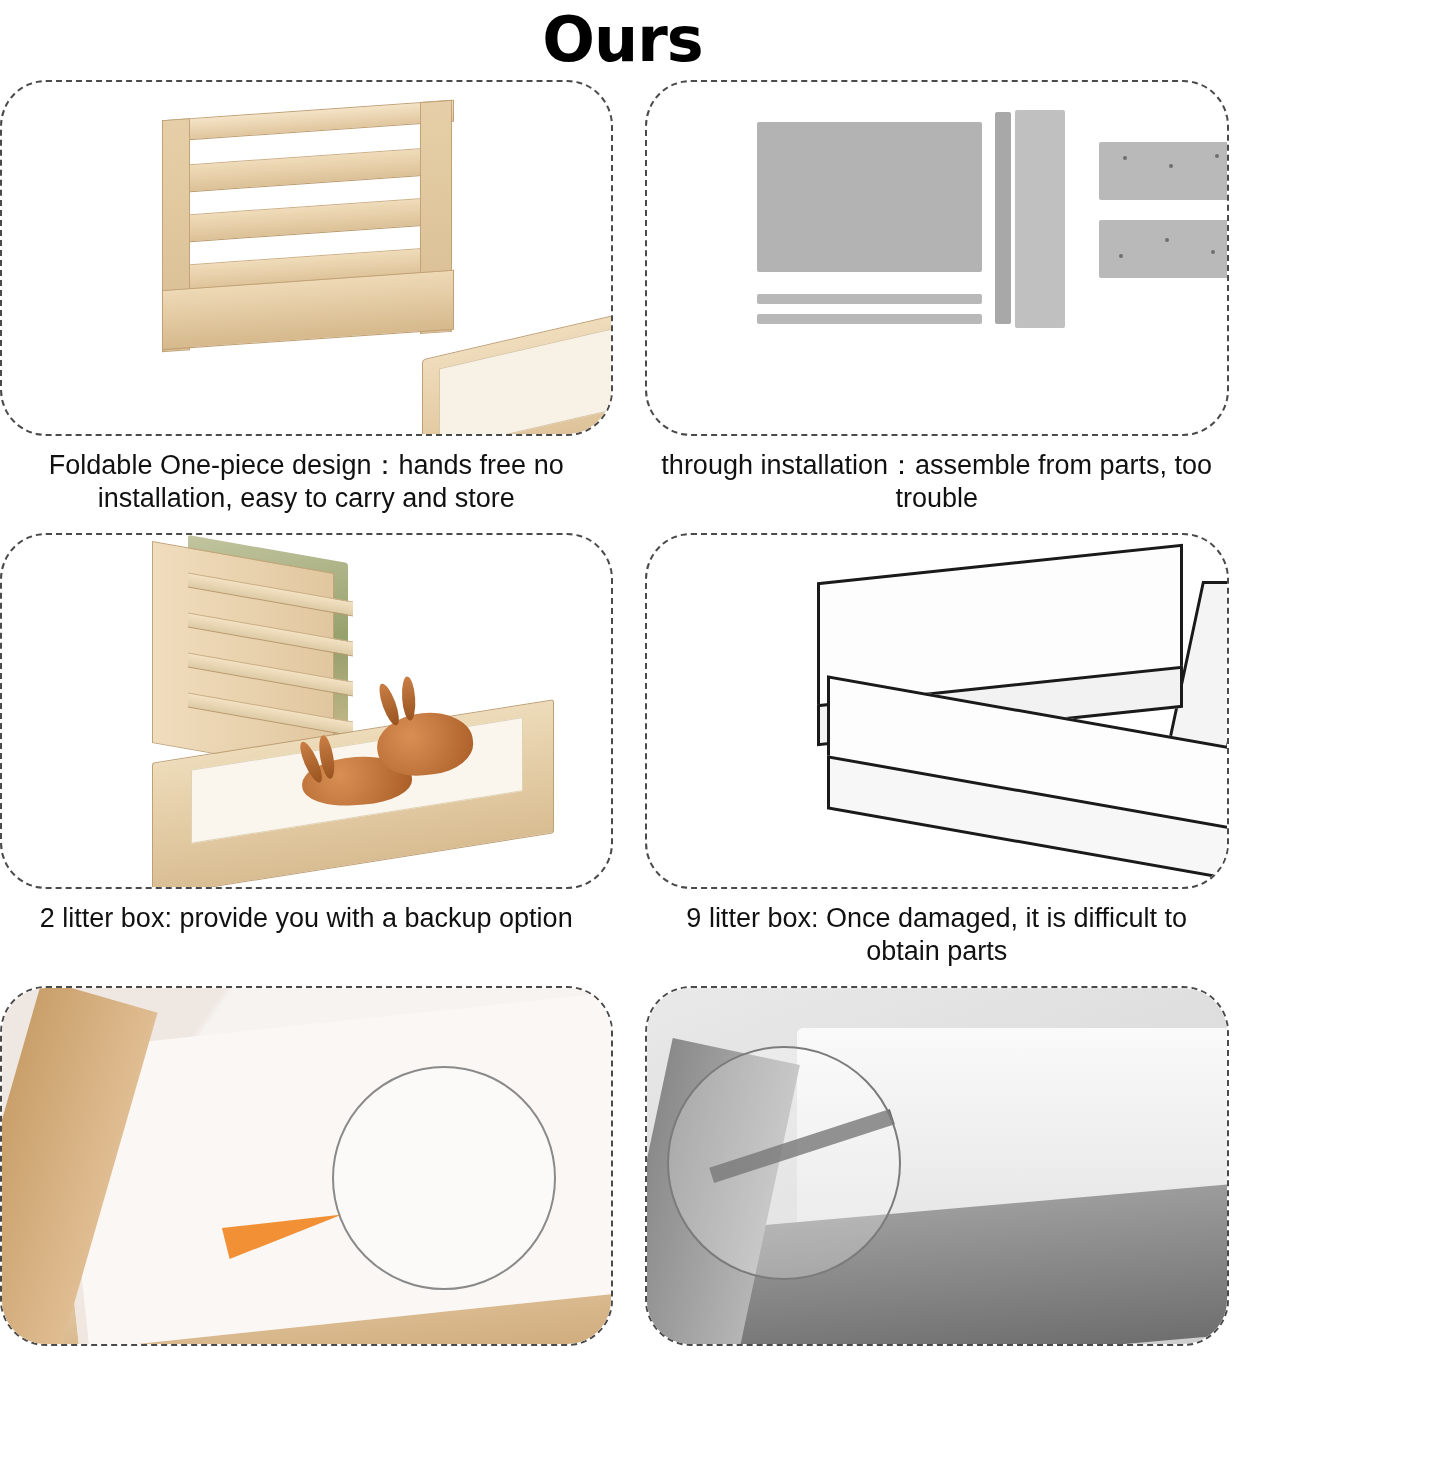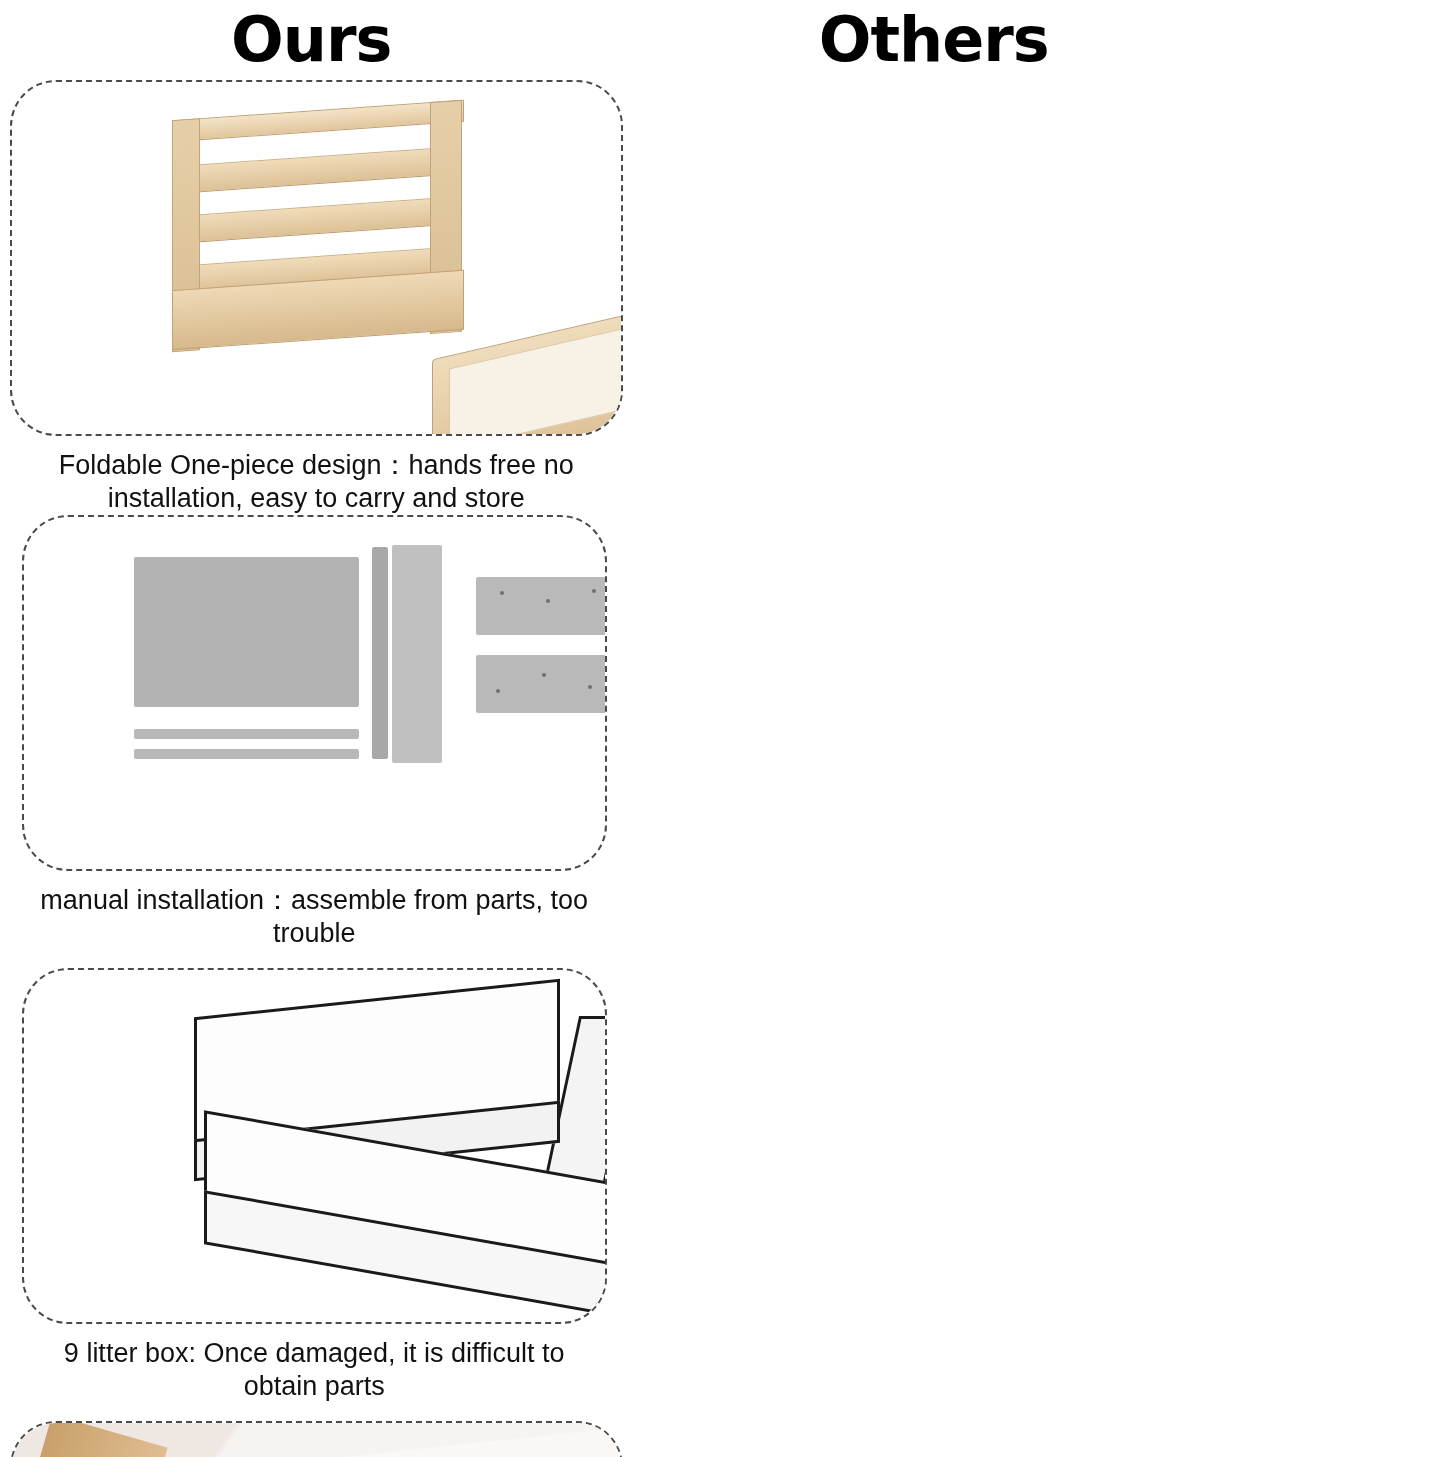--- a/index.html
+++ b/index.html
@@ -38,21 +38,21 @@
   .grid {
     display: flex;
     flex-wrap: wrap;
     width: 100%;
   }
   .cell {
     width: 50%;
     box-sizing: border-box;
     padding: 0 16px 0 16px;
   }
-  .cell.left { padding-left: 0; padding-right: 10px; margin-left: 10px; }
+  .cell.left { padding-left: 0; padding-right: 10px; }
   .cell.right { padding-left: 22px; padding-right: 16px; }
 
   .panel {
     border: 2px dashed #4a4a4a;
     border-radius: 46px;
     height: 352px;
     position: relative;
     overflow: hidden;
     background: #ffffff;
   }
@@ -276,21 +276,20 @@
     background: #4b4b4b; transform: rotate(-18deg); opacity:.8;
   }
 </style>
 </head>
 <body>
 
 <div class="page">
 
   <div class="headers">
     <div class="header-cell">Ours</div>
-    <div class="header-cell">Others</div>
   </div>
 
   <div class="grid">
 
     <div class="cell left">
       <div class="panel">
         <div class="wood-frame">
           <div class="wf-top"></div>
           <div class="wf-slat" style="top:46px"></div>
           <div class="wf-slat" style="top:96px"></div>
@@ -320,25 +319,47 @@
           <div class="dot" style="left:116px;top:12px"></div>
           <div class="dot" style="left:150px;top:26px"></div>
         </div>
         <div class="part p-small2">
           <div class="dot" style="left:20px;top:34px"></div>
           <div class="dot" style="left:66px;top:18px"></div>
           <div class="dot" style="left:112px;top:30px"></div>
           <div class="dot" style="left:152px;top:16px"></div>
         </div>
       </div>
-      <div class="caption">manual installation：assemble from parts, too  trouble</div>
+      <div class="caption">through installation：assemble from parts, too  trouble</div>
     </div>
 
     <div class="row-spacer"></div>
 
+    <div class="cell left">
+      <div class="panel">
+        <div class="p3-hay"></div>
+        <div class="p3-frame"></div>
+        <div class="p3-slat" style="top:52px"></div>
+        <div class="p3-slat" style="top:92px"></div>
+        <div class="p3-slat" style="top:132px"></div>
+        <div class="p3-slat" style="top:172px"></div>
+        <div class="p3-base">
+          <div class="p3-base-inner"></div>
+        </div>
+        <div class="rabbit r1">
+          <div class="ear" style="left:4px;top:-20px;transform:rotate(-20deg)"></div>
+          <div class="ear" style="left:20px;top:-24px;transform:rotate(-6deg)"></div>
+        </div>
+        <div class="rabbit r2">
+          <div class="ear" style="left:10px;top:-34px;transform:rotate(-14deg)"></div>
+          <div class="ear" style="left:30px;top:-38px;transform:rotate(2deg)"></div>
+        </div>
+      </div>
+      <div class="caption">2 litter box: provide you with a backup option</div>
+    </div>
 
     <div class="cell right">
       <div class="panel">
         <div class="wb wb-side"></div>
         <div class="wb wb-back"></div>
         <div class="wb wb-backlow"></div>
         <div class="wb wb-seat"></div>
         <div class="wb wb-front"></div>
       </div>
       <div class="caption">9 litter box: Once damaged, it is difficult to obtain parts</div>

